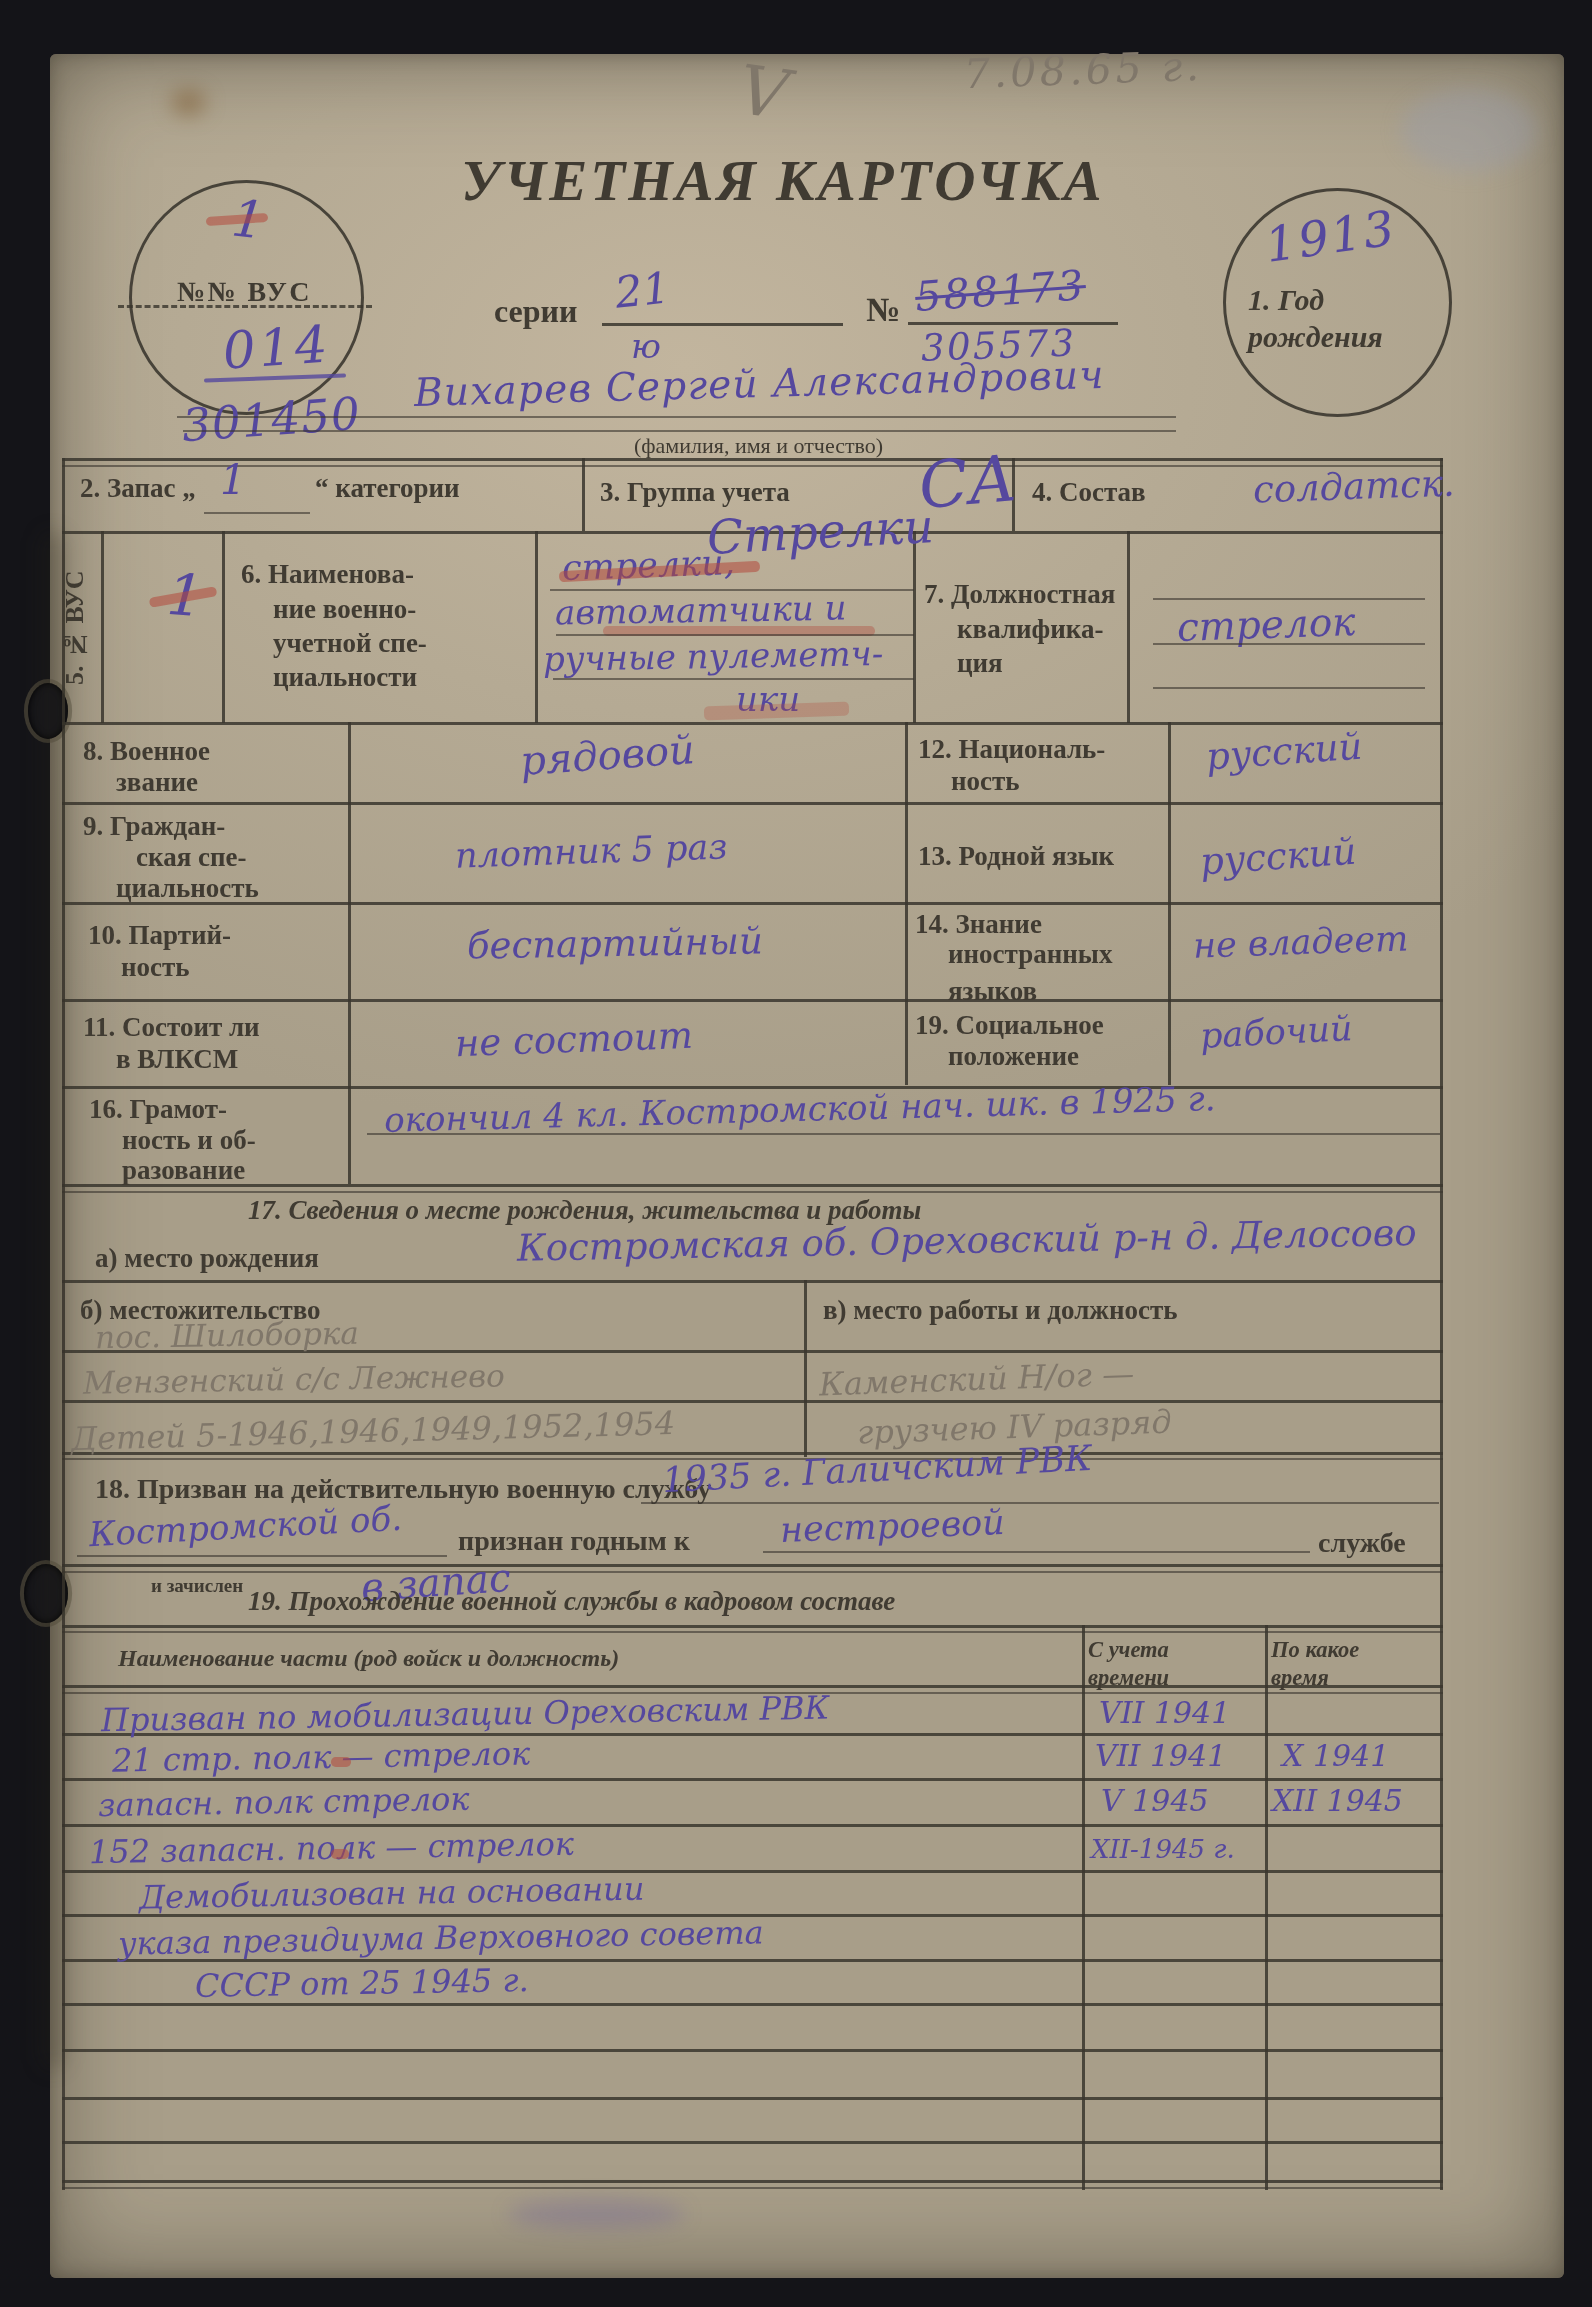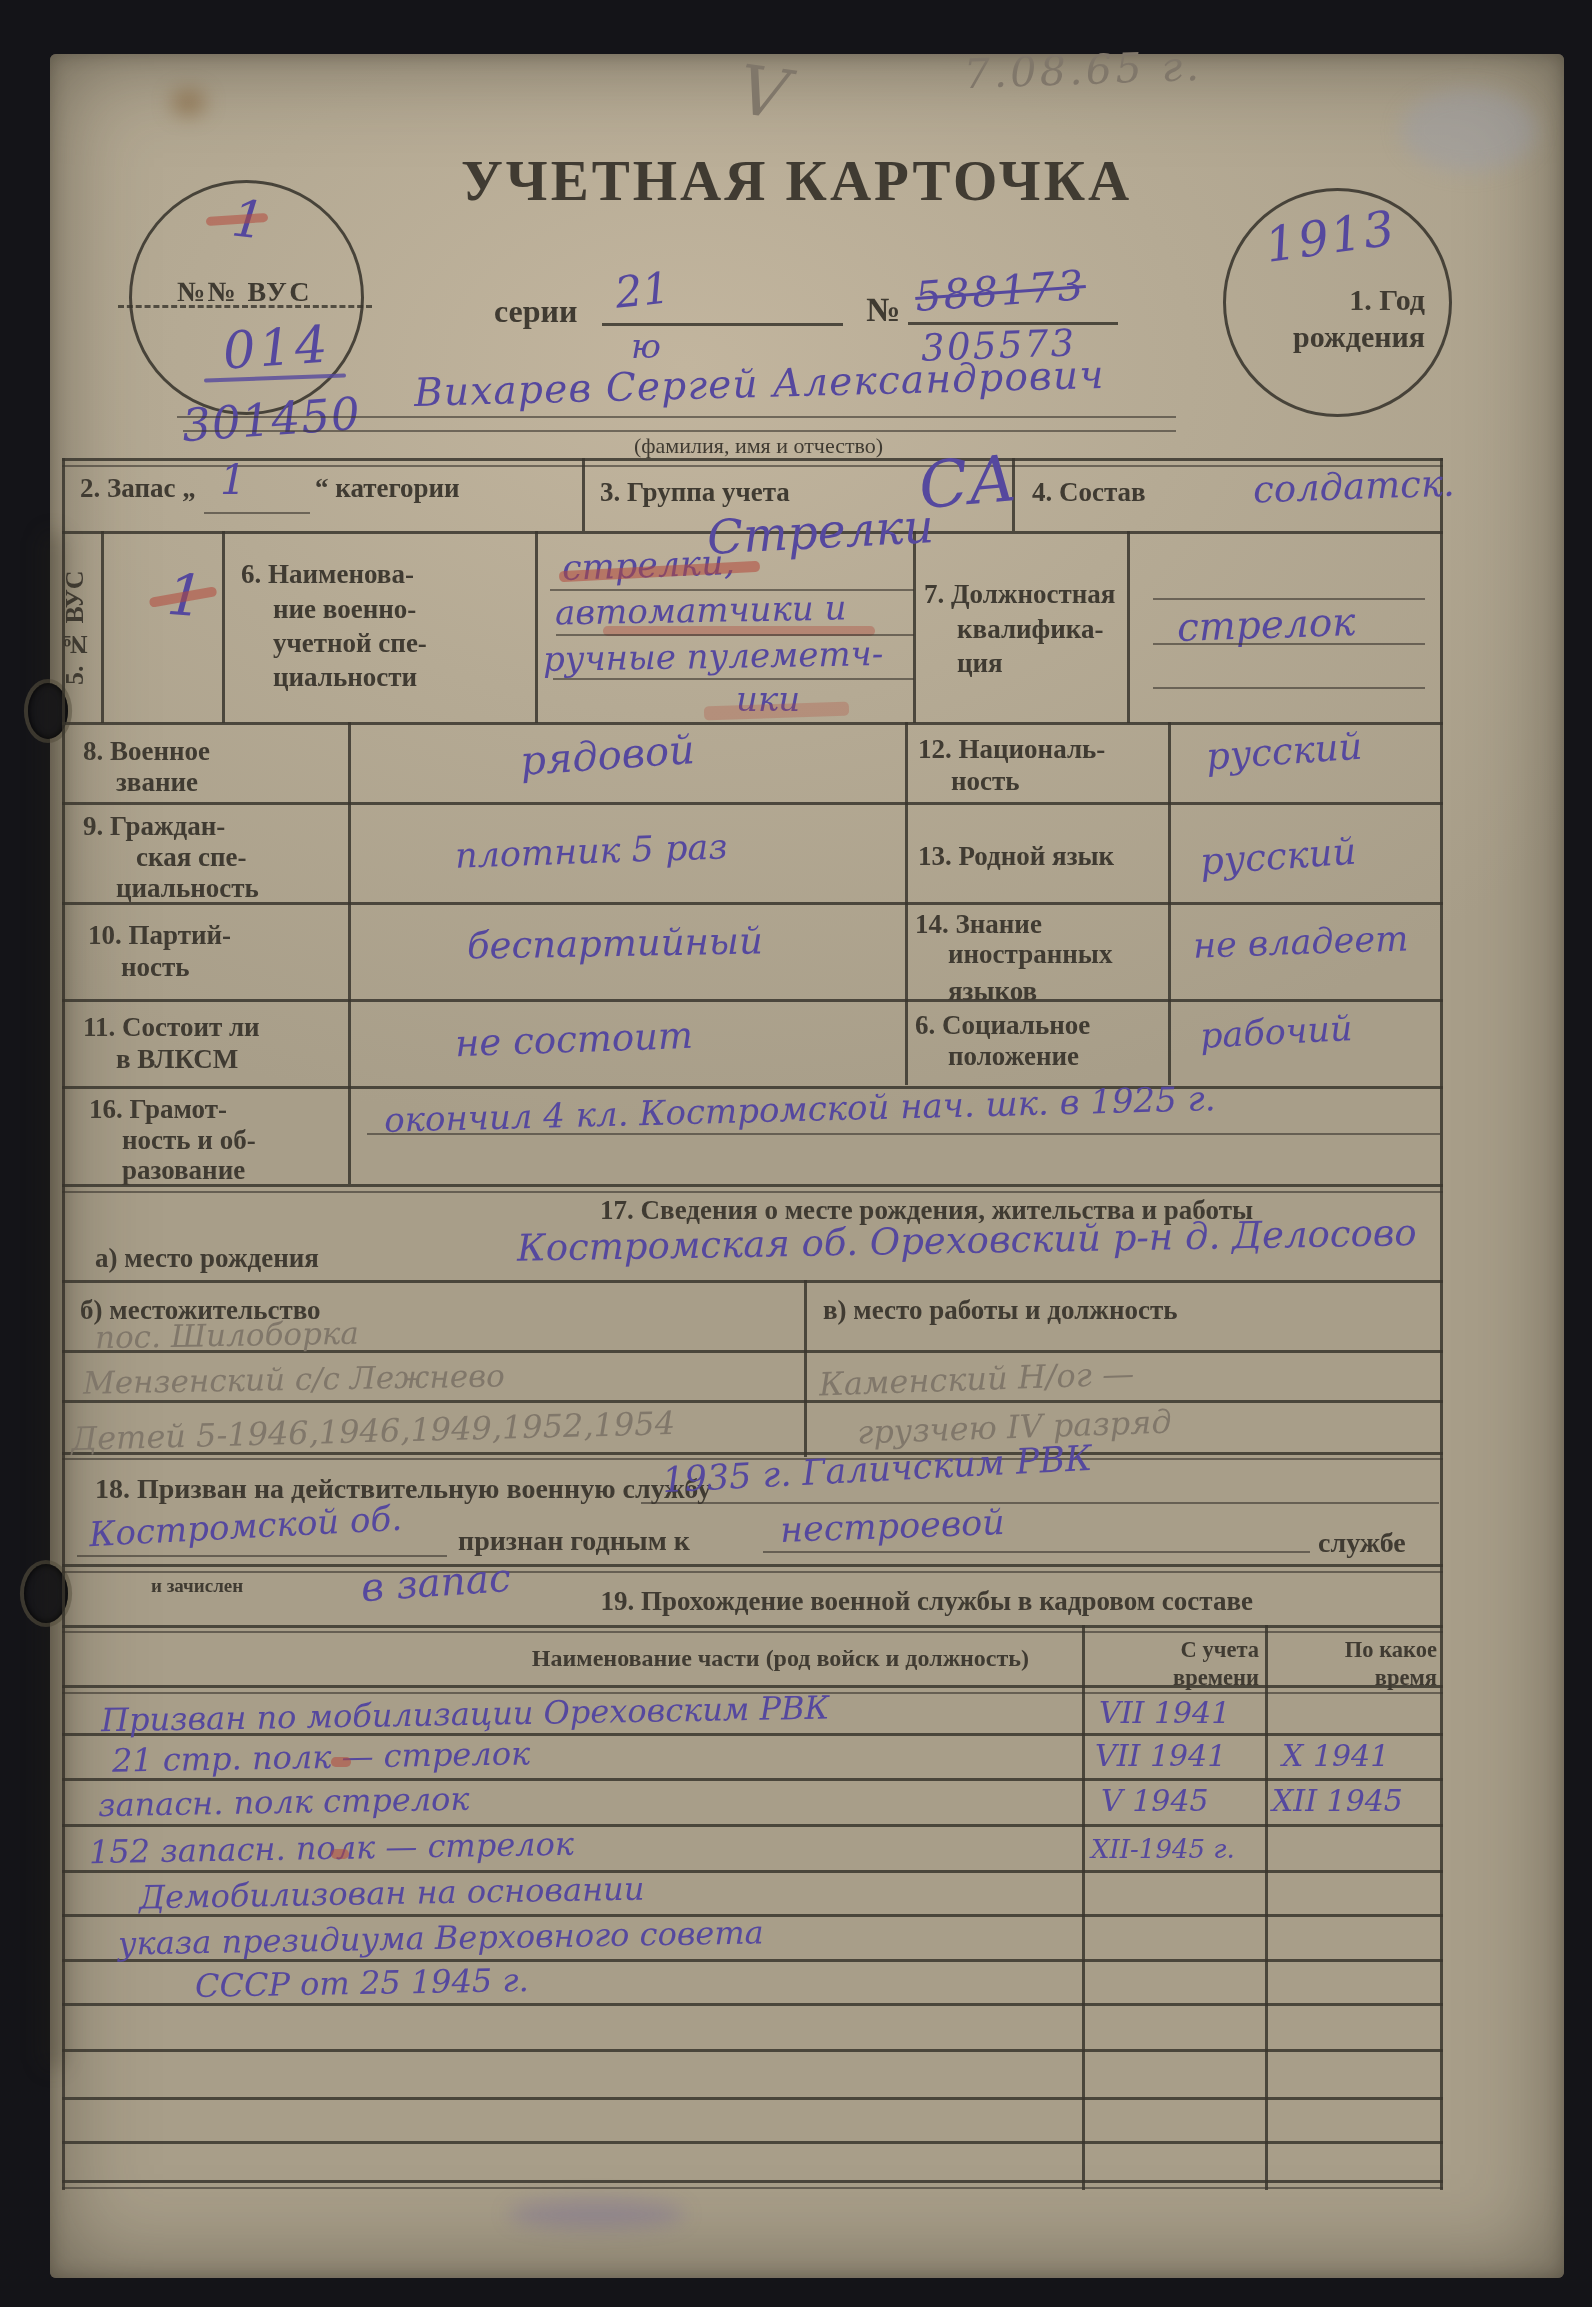--- a/index.html
+++ b/index.html
@@ -4,21 +4,21 @@
 <style>
   html,body{margin:0;padding:0;background:#141418;}
   #canvas{position:relative;width:1593px;height:2307px;overflow:hidden;background:#141418;
           font-family:"Liberation Serif",serif;}
   #paper{position:absolute;left:50px;top:54px;width:1514px;height:2224px;border-radius:6px;
          background:radial-gradient(1123px 769px at 42% 14%, #c2b59e 0%, #b5aa94 45%, #a89e89 100%);
          box-shadow:inset 0 0 95px rgba(40,35,25,.5), inset 0 0 18px rgba(40,35,25,.35);}
   .stain{position:absolute;border-radius:50%;filter:blur(9.5px);}
   .t{position:absolute;white-space:nowrap;}
   .lbl{font-weight:bold;color:#403b32;font-size:27px;line-height:1.14;font-family:"Liberation Serif",serif;}
-  .ctr{text-align:right;}
+  .ctr{text-align:left;font-style:italic;}
   .hw{font-family:"DejaVu Serif",serif;font-style:italic;color:#55489e;}
   .pc{font-family:"DejaVu Serif",serif;font-style:italic;color:#80776a;}
   .hl{position:absolute;height:3px;background:rgba(58,54,46,.85);}
   .hl2{position:absolute;height:1.8px;background:rgba(58,54,46,.6);}
   .vl{position:absolute;width:3px;background:rgba(58,54,46,.85);}
   .inkline{position:absolute;height:3.5px;background:rgba(85,72,158,.8);border-radius:1.8px;}
   .red{position:absolute;background:rgba(178,72,60,.55);border-radius:4.7px;}
   .circle{position:absolute;border:3.5px solid rgba(56,52,44,.88);border-radius:50%;}
   .dash{position:absolute;border-top:3.5px dashed rgba(56,52,44,.8);}
   .hole{position:absolute;background:#16161a;border-radius:50%;
@@ -176,21 +176,21 @@
   <div class="t lbl" style="left:121px;top:952px;">ность</div>
   <div class="t hw" style="left:467px;top:922px;font-size:37px;transform:rotate(-1deg);">беспартийный</div>
   <div class="t lbl" style="left:915px;top:909px;">14. Знание</div>
   <div class="t lbl" style="left:948px;top:939px;">иностранных</div>
   <div class="t lbl" style="left:948px;top:968px;margin-top:8px;">языков</div>
   <div class="t hw" style="left:1193px;top:922px;font-size:35px;transform:rotate(-2deg);">не владеет</div>
 
   <div class="t lbl" style="left:83px;top:1012px;">11. Состоит ли</div>
   <div class="t lbl" style="left:116px;top:1044px;text-align:right;">в ВЛКСМ</div>
   <div class="t hw" style="left:455px;top:1018px;font-size:37px;transform:rotate(-2deg);">не состоит</div>
-  <div class="t lbl" style="left:915px;top:1010px;">6. Социальное</div>
+  <div class="t lbl" style="left:915px;top:1010px;">19. Социальное</div>
   <div class="t lbl" style="left:948px;top:1041px;">положение</div>
   <div class="t hw" style="left:1200px;top:1012px;font-size:35px;transform:rotate(-3deg);">рабочий</div>
 
   <div class="t lbl" style="left:89px;top:1094px;">16. Грамот-</div>
   <div class="t lbl" style="left:122px;top:1125px;">ность и об-</div>
   <div class="t lbl" style="left:122px;top:1155px;">разование</div>
   <div class="t hw" style="left:384px;top:1089px;font-size:34px;transform:rotate(-1.5deg);">окончил 4 кл. Костромской нач. шк. в 1925 г.</div>
   <div class="hl2" style="left:367px;top:1133px;width:1073px;"></div>
 
   <div class="t lbl ctr" style="left:248px;top:1195px;width:1005px;font-size:27px;">17. Сведения о месте рождения, жительства и работы</div>

